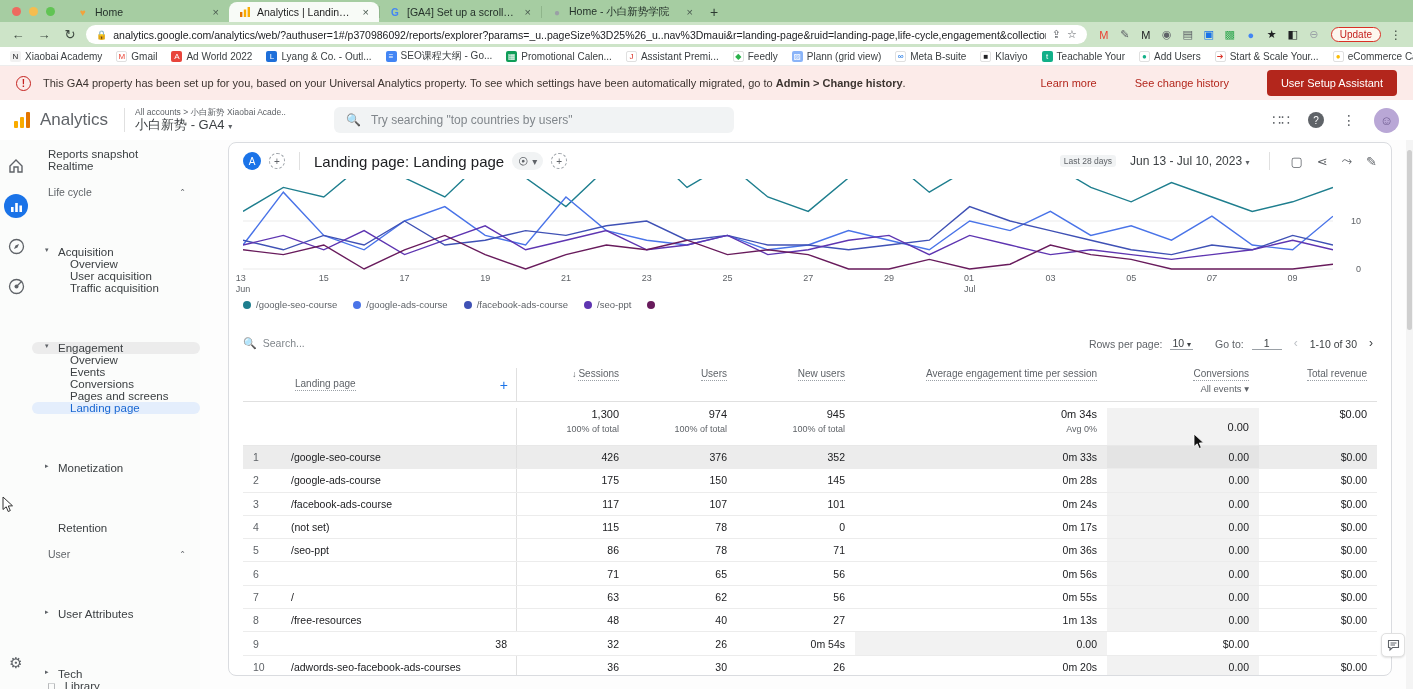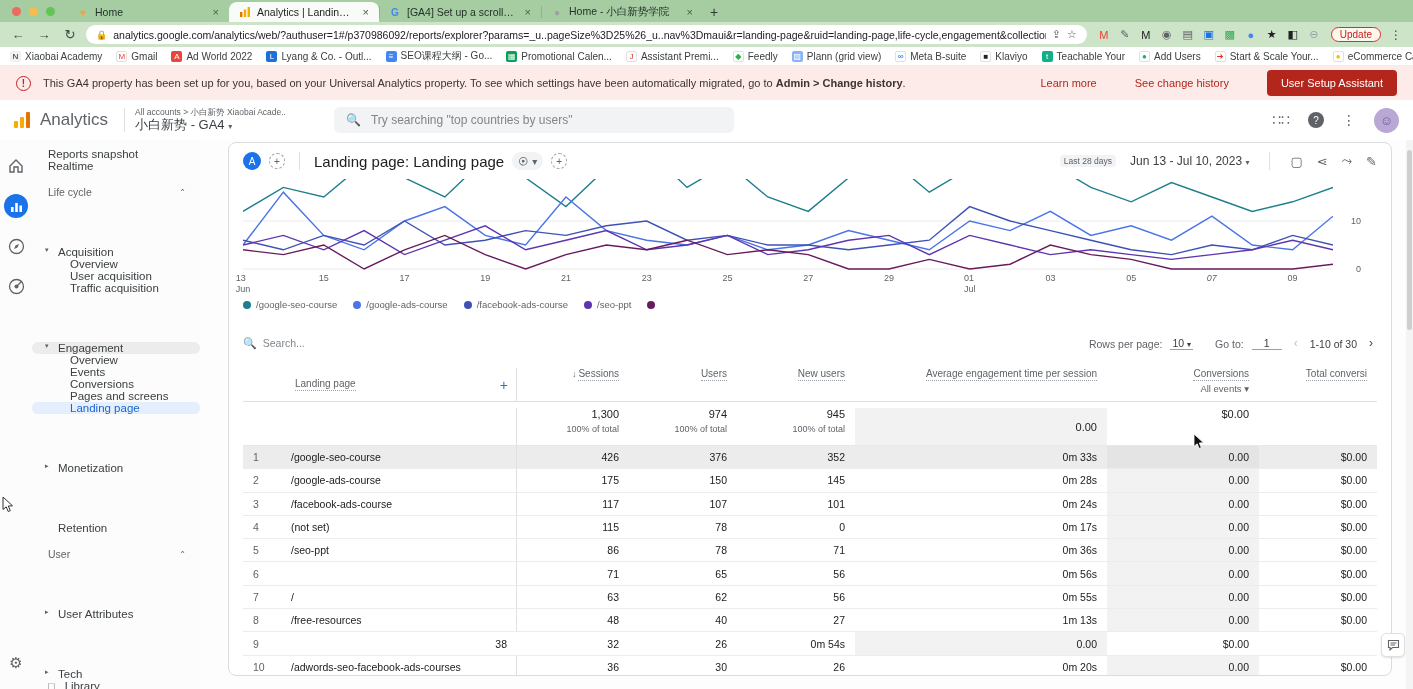--- a/index.html
+++ b/index.html
@@ -510,21 +510,21 @@
             <div class="tr thead">
               <div class="th th-landing">
                 <span class="lbl">Landing page</span>
                 <span class="plusblue">+</span>
               </div>
               <div class="cell th rt"><span><span class="sorta">↓</span><span class="lbl">Sessions</span></span></div>
               <div class="cell th rt"><span><span class="lbl">Users</span></span></div>
               <div class="cell th rt"><span><span class="lbl">New users</span></span></div>
               <div class="cell th rt"><span><span class="lbl">Average engagement time per session</span></span></div>
               <div class="cell th rt"><span><span class="lbl">Conversions</span></span><div class="subhdr">All events <span>▾</span></div></div>
-              <div class="cell th rt"><span><span class="lbl">Total conversi</span></span></div>
+              <div class="cell th rt"><span><span class="lbl">Total revenue</span></span></div>
             </div>
             <div class="tr totals">
               <div class="tot-land"></div>
               <div class="cell rt">
                 <div>
                   <div class="totval">1,300</div>
                   <div class="totsub">100% of total</div>
                 </div>
               </div>
               <div class="cell rt">
@@ -532,20 +532,26 @@
                   <div class="totval">974</div>
                   <div class="totsub">100% of total</div>
                 </div>
               </div>
               <div class="cell rt">
                 <div>
                   <div class="totval">945</div>
                   <div class="totsub">100% of total</div>
                 </div>
               </div>
+              <div class="cell rt">
+                <div>
+                  <div class="totval">0m 34s</div>
+                  <div class="totsub">Avg 0%</div>
+                </div>
+              </div>
               <div class="cell rt col-conv-band">
                 <div>
                   <div class="totval">0.00</div>
                 </div>
               </div>
               <div class="cell rt">
                 <div>
                   <div class="totval">$0.00</div>
                 </div>
               </div>

